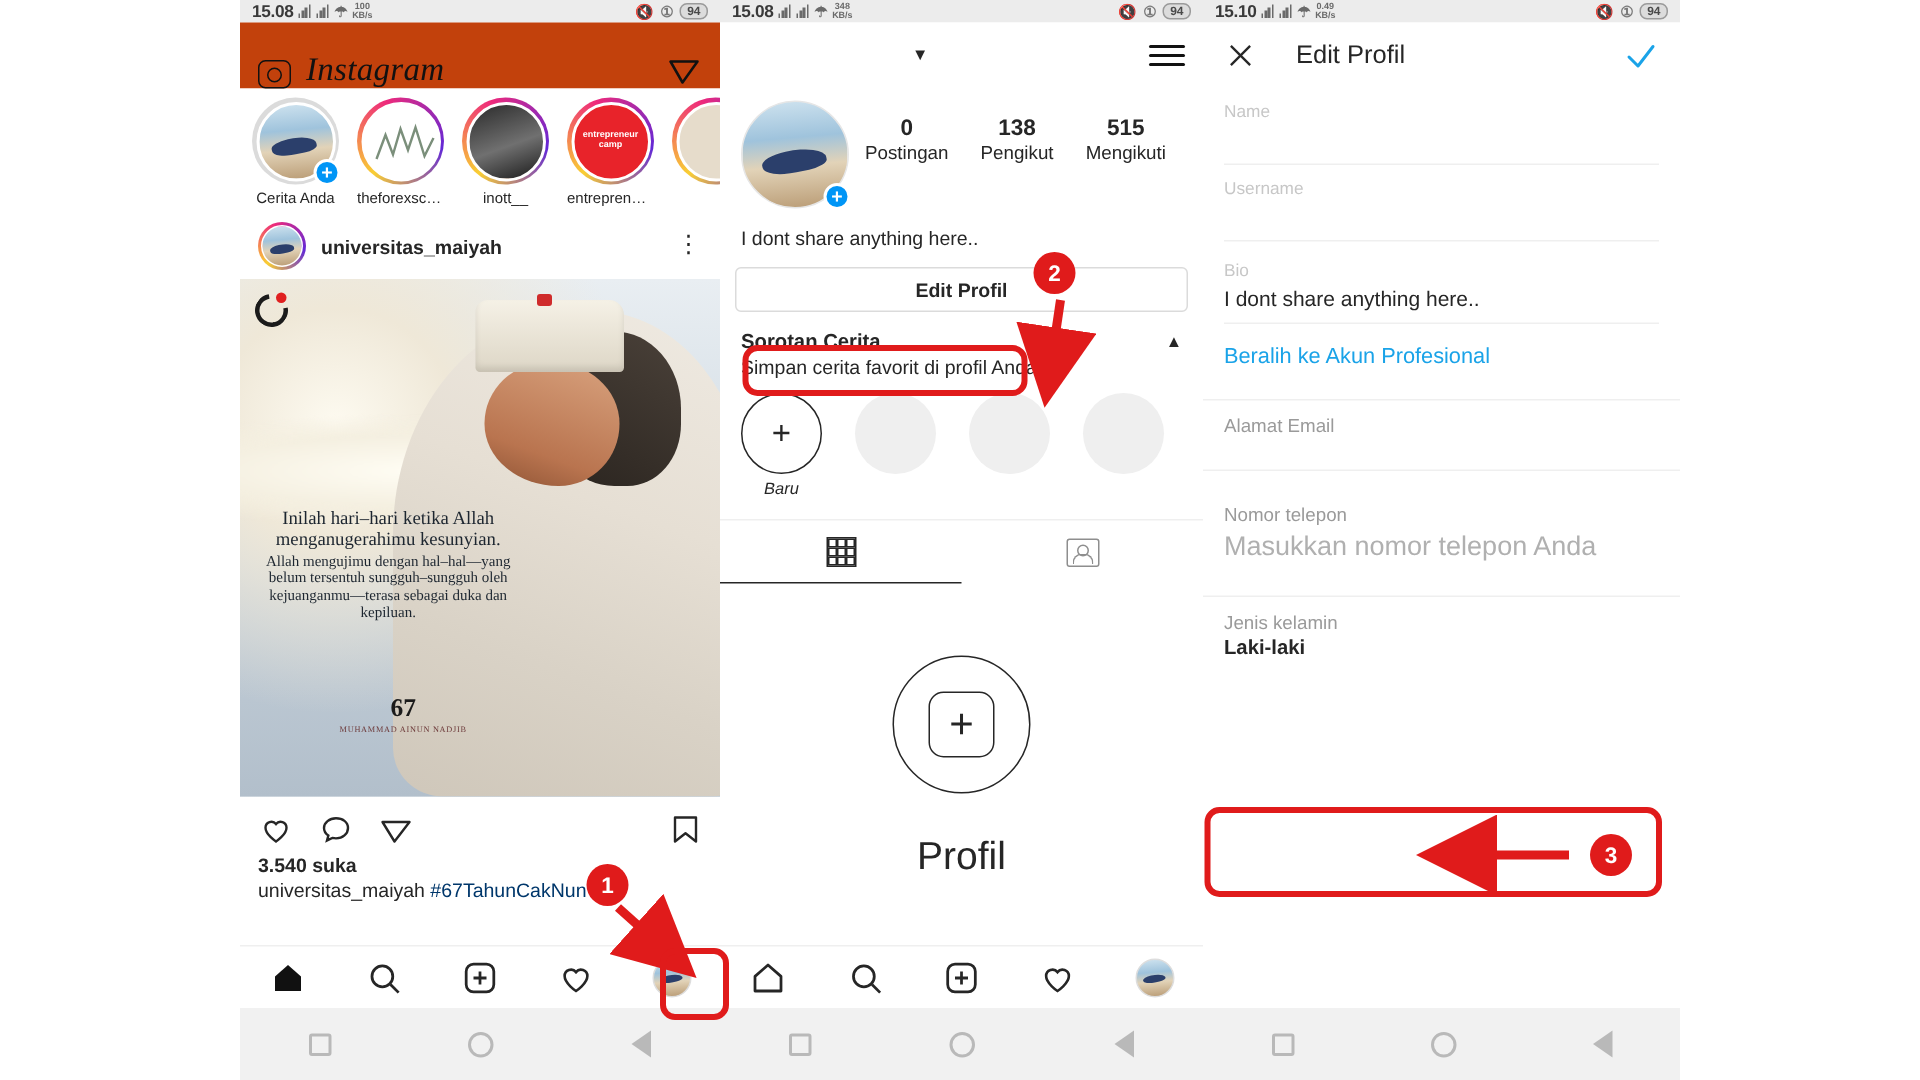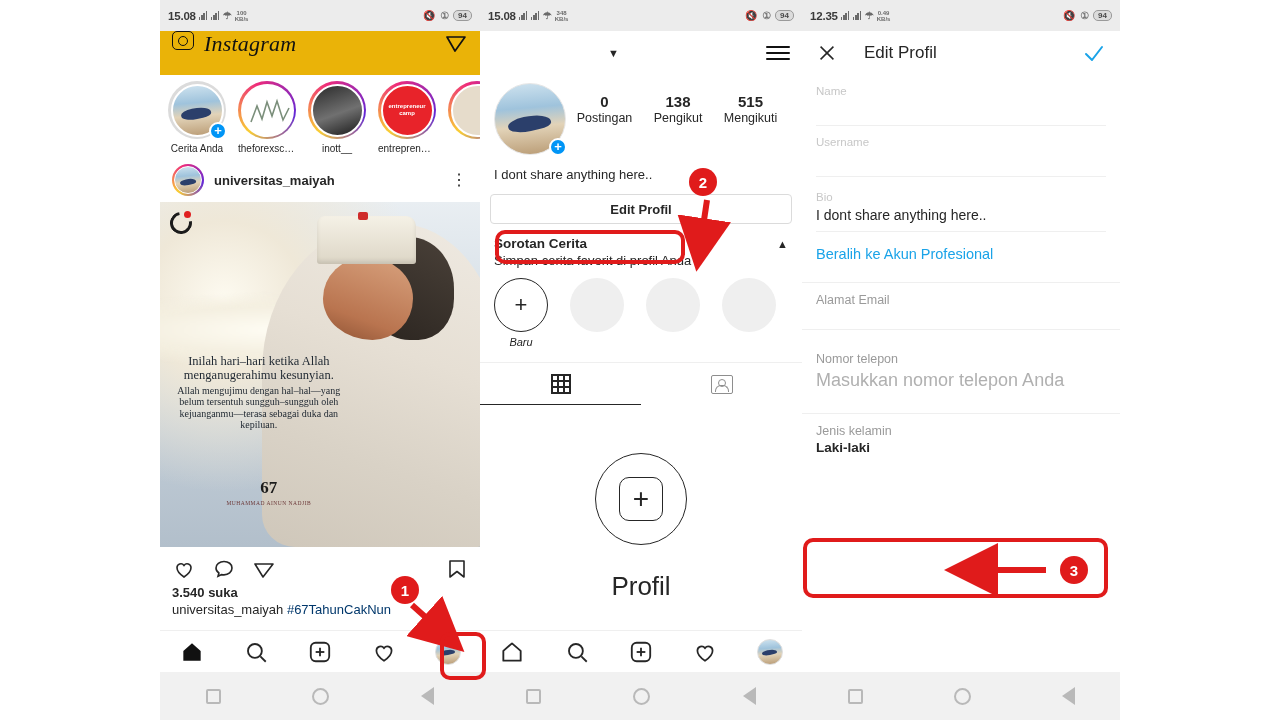--- a/index.html
+++ b/index.html
@@ -12,21 +12,21 @@
   .stage { position: relative; width: 1280px; height: 720px; background:#fff; }
 
   
   .phone { position: absolute; top: 0; height: 720px; background:#fff; overflow: hidden; }
   .p1 { left: 160px; width: 320px; }
   .p2 { left: 480px; width: 322px; }
   .p3 { left: 802px; width: 318px; }
 
   
   .statusbar {
-    height: 31px; background: #ececec; display:flex; align-items:center;
+    height: 15px; background: #ececec; display:flex; align-items:center;
     padding: 0 8px; font-size: 11.5px; color:#3a3a3a; font-weight:600;
   }
   .sb-time { letter-spacing:-0.2px; }
   .sb-left { display:flex; align-items:center; gap:3px; }
   .sb-spacer { flex: 1; }
   .sb-right { display:flex; align-items:center; gap:4px; }
   .sig { display:inline-block; width:9px; height:9px; position:relative; }
   .sig i { position:absolute; bottom:0; width:1.5px; background:#6a6a6a; display:block; }
   .sig i:nth-child(1){left:0;height:3px}
   .sig i:nth-child(2){left:2.3px;height:5px}
@@ -35,22 +35,22 @@
   .wifi { font-size:10px; color:#6a6a6a; }
   .kbs { font-size:6px; line-height:6px; color:#6a6a6a; text-align:center; }
   .chipicon { font-size:10px; color:#7a7a7a; }
   .batt {
     border:1px solid #9a9a9a; border-radius:5px; font-size:8px; color:#4a4a4a;
     padding:0px 4px; background:#dcdcdc; font-weight:700;
   }
 
   
   .ig-header {
-    height: 44px; display:flex; align-items:flex-start; padding: 0 12px;
-    background:#eab308;
+    height: 44px; display:flex; align-items:flex-end; padding: 0 12px;
+    background:#c2410c;
   }
   .cam-icon { width:22px; height:19px; border:1.8px solid #111; border-radius:5px; position:relative; }
   .cam-icon:after { content:""; position:absolute; left:50%; top:50%; width:8px; height:8px;
     border:1.6px solid #111; border-radius:50%; transform:translate(-50%,-50%); }
   .ig-logo {
     font-family:"Liberation Serif", serif; font-style:italic; font-size:22px;
     margin-left:10px; color:#111; letter-spacing:0.2px;
   }
   .hdr-spacer{flex:1}
   .dm-icon { color:#111; }
@@ -509,21 +509,21 @@
       <span class="nav-sq"></span>
       <span class="nav-ci"></span>
       <span class="nav-tr"></span>
     </div>
   </div>
 
   <div class="phone p3">
 
     <div class="statusbar">
       <div class="sb-left">
-        <span class="sb-time">12.35</span>
+        <span class="sb-time">15.10</span>
         <span class="sig">
             <i></i>
             <i></i>
             <i></i>
             <i></i>
           </span>
         <span class="sig">
             <i></i>
             <i></i>
             <i></i>

